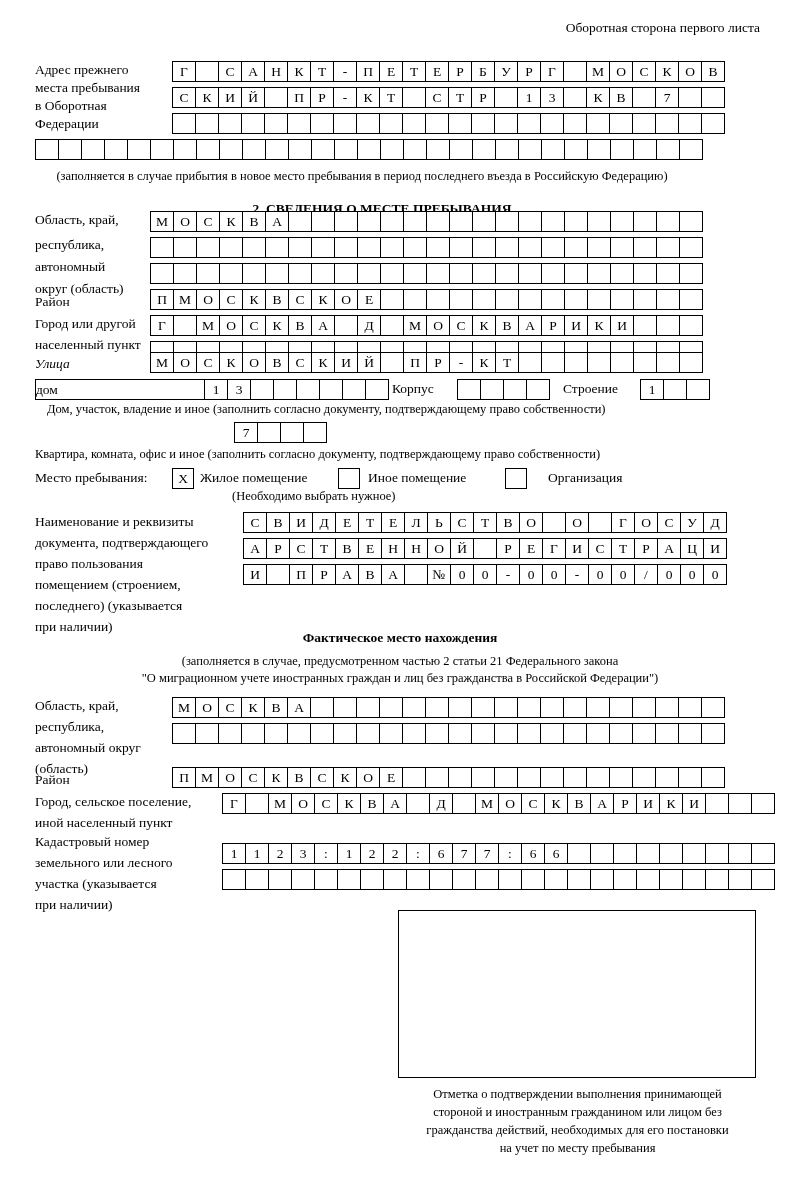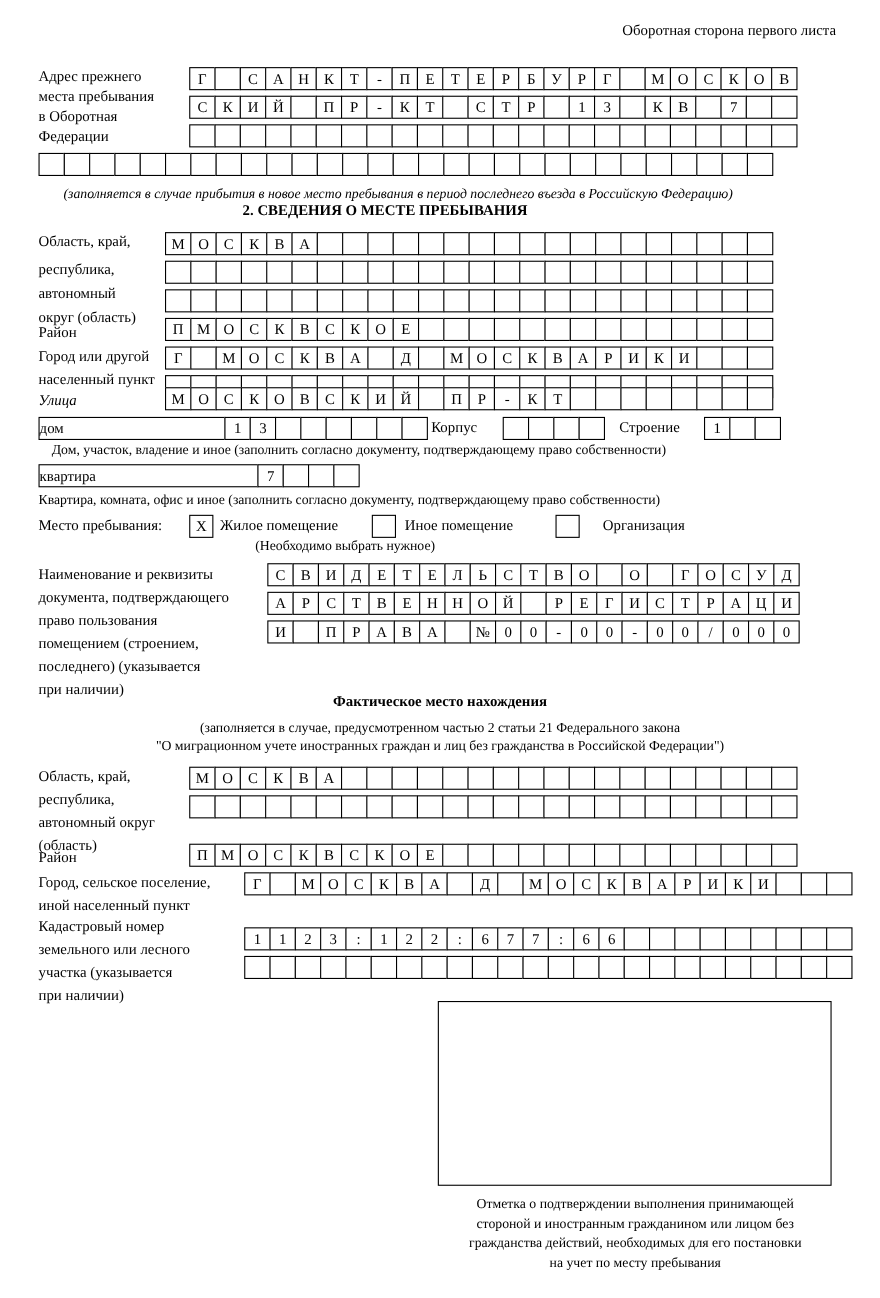--- a/index.html
+++ b/index.html
@@ -169,23 +169,23 @@
       <div class="cell"></div>
       <div class="cell"></div>
       <div class="cell"></div>
       <div class="cell"></div>
       <div class="cell"></div>
       <div class="cell"></div>
       <div class="cell"></div>
       <div class="cell"></div>
     </div>
 
-  <div class="abs note" style="left:0;top:169px;width:724px;font-style:italic;">(заполняется в случае прибытия в новое место пребывания в период последнего въезда в Российскую Федерацию)</div>
-
-  <div class="abs sec-title" style="left:0;top:183px;width:700px;">2. СВЕДЕНИЯ О МЕСТЕ ПРЕБЫВАНИЯ</div>
+  <div class="abs note" style="left:0;top:169px;width:724px;">(заполняется в случае прибытия в новое место пребывания в период последнего въезда в Российскую Федерацию)</div>
+
+  <div class="abs sec-title" style="left:0;top:201px;width:700px;padding-left:32px;">2. СВЕДЕНИЯ О МЕСТЕ ПРЕБЫВАНИЯ</div>
 
   <div class="abs lbl" style="left:35px;top:212px;">Область, край,</div>
   <div class="abs lbl" style="left:35px;top:237px;">республика,</div>
   <div class="abs lbl" style="left:35px;top:259px;">автономный</div>
   <div class="abs lbl" style="left:35px;top:281px;">округ (область)</div>
 
   <div class="abs row" id="s2-reg1" style="left:150px;top:211px;">
       <div class="cell filled">М</div>
       <div class="cell filled">О</div>
       <div class="cell filled">С</div>
@@ -394,21 +394,20 @@
       <div class="cell"></div>
     </div>
   <div class="abs lbl" style="left:563px;top:381px;">Строение</div>
   <div class="abs row" id="s2-stroenie" style="left:640px;top:379px;">
       <div class="cell filled">1</div>
       <div class="cell"></div>
       <div class="cell"></div>
     </div>
   <div class="abs lbl-sm" style="left:35px;top:402px;margin-left:12px;">Дом, участок, владение и иное (заполнить согласно документу, подтверждающему право собственности)</div>
 
-  <div class="abs wideband" style="left:35px;top:422px;width:200px;">квартира</div>
   <div class="abs row" id="s2-flat" style="left:234px;top:422px;">
       <div class="cell filled">7</div>
       <div class="cell"></div>
       <div class="cell"></div>
       <div class="cell"></div>
     </div>
   <div class="abs lbl-sm" style="left:35px;top:447px;">Квартира, комната, офис и иное (заполнить согласно документу, подтверждающему право собственности)</div>
 
   <div class="abs lbl" style="left:35px;top:470px;">Место пребывания:</div>
   <div class="abs checkbox" style="left:172px;top:468px;">X</div>

